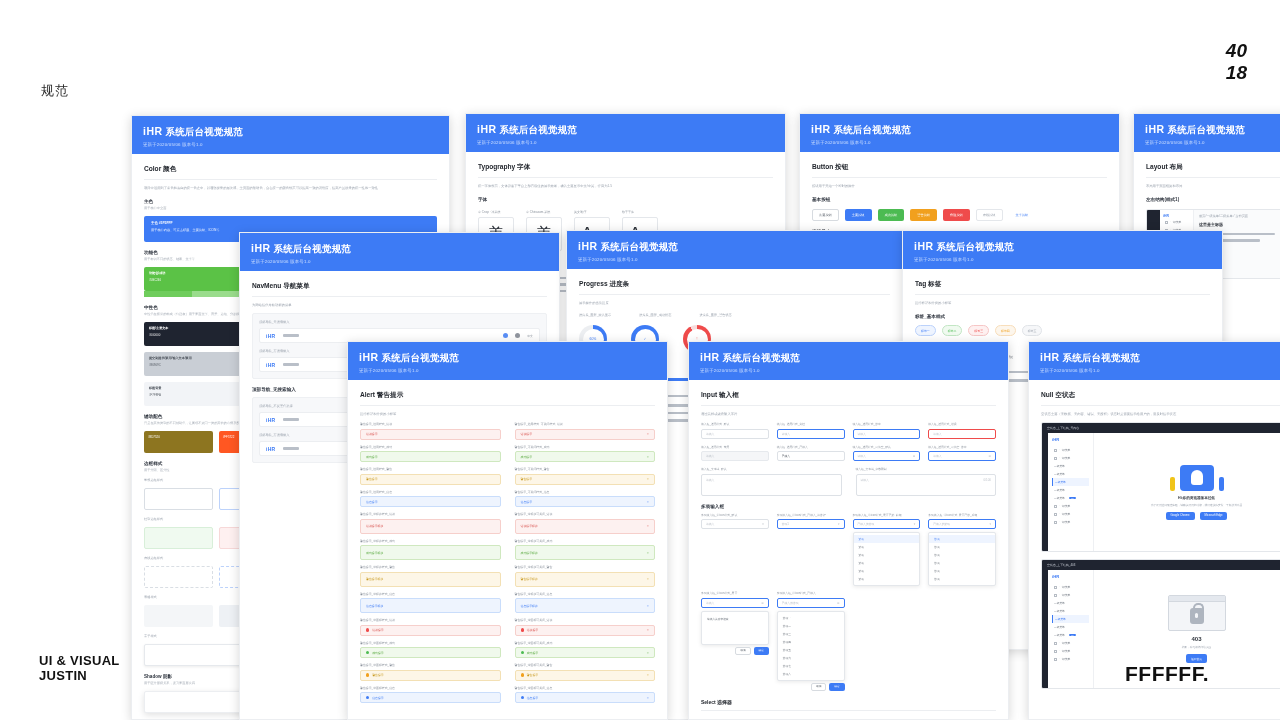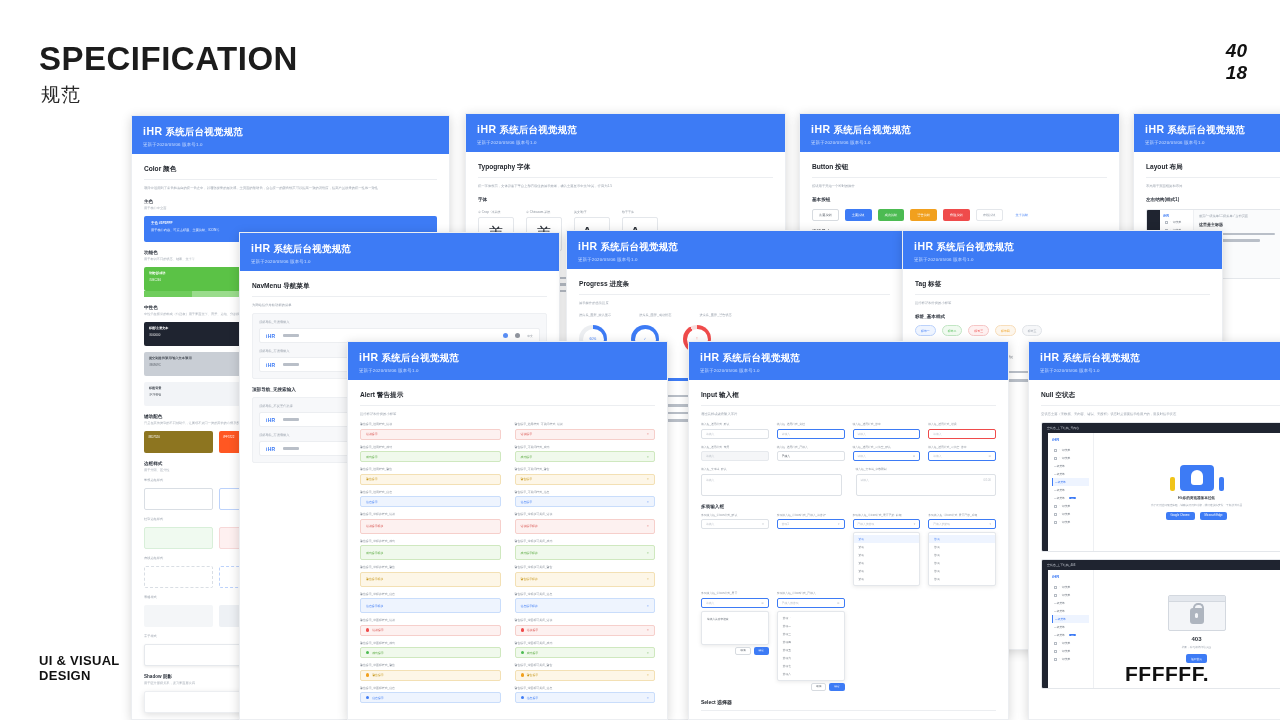--- a/index.html
+++ b/index.html
@@ -11,21 +11,21 @@
   }
   .slide { position: relative; width: 1280px; height: 720px; background: #fff; }
 
   
   .hdr-title {
     position: absolute; left: 39px; top: 40px;
     font-size: 33px; font-weight: 700; letter-spacing: 0.5px; color: #1c1c1c;
   }
   .hdr-sub {
     position: absolute; left: 41px; top: 82px;
-    font-size: 19px; color: #2a2a2a; letter-spacing: 1px;
+    font-size: 13px; color: #2a2a2a; letter-spacing: 1px;
   }
   .year {
     position: absolute; right: 33px; top: 40px;
     text-align: right; font-style: italic; font-weight: 700;
     font-size: 19px; line-height: 22px; color: #111;
   }
   .footer-label {
     position: absolute; left: 39px; top: 653px;
     font-size: 13px; font-weight: 700; line-height: 15px; color: #111;
     letter-spacing: .3px;
@@ -206,29 +206,28 @@
   .rocket i { width:12px;height:15px;border-radius:6px 6px 3px 3px;background:#fff;display:block;}
   .person { width:5px;height:14px;border-radius:2px;background:#f0c419;}
   .person.b { background:#3d7bf5;}
   .ill-wrap { display:flex; align-items:flex-end; gap:5px; }
 </style>
 </head>
 <body>
 
 <div class="slide">
 
-  <div class="hdr-title">SPECIFICATION</div>
   <div class="hdr-sub">规范</div>
   <div class="year">
     <div>40</div>
     <div>18</div>
   </div>
   <div class="footer-label">
     <div>UI &amp; VISUAL</div>
-    <div>DESIGN</div>
+    <div>JUSTIN</div>
   </div>
 
   <div class="card" style="left:131px;top:115px;width:319px;height:605px;">
     <div class="card-bar">
       <div class="cb-title">
         <span class="ihr">iHR</span>
         <span>系统后台视觉规范</span>
       </div>
       <div class="cb-sub">更新于2020/05/06 版本号1.0</div>
     </div>

